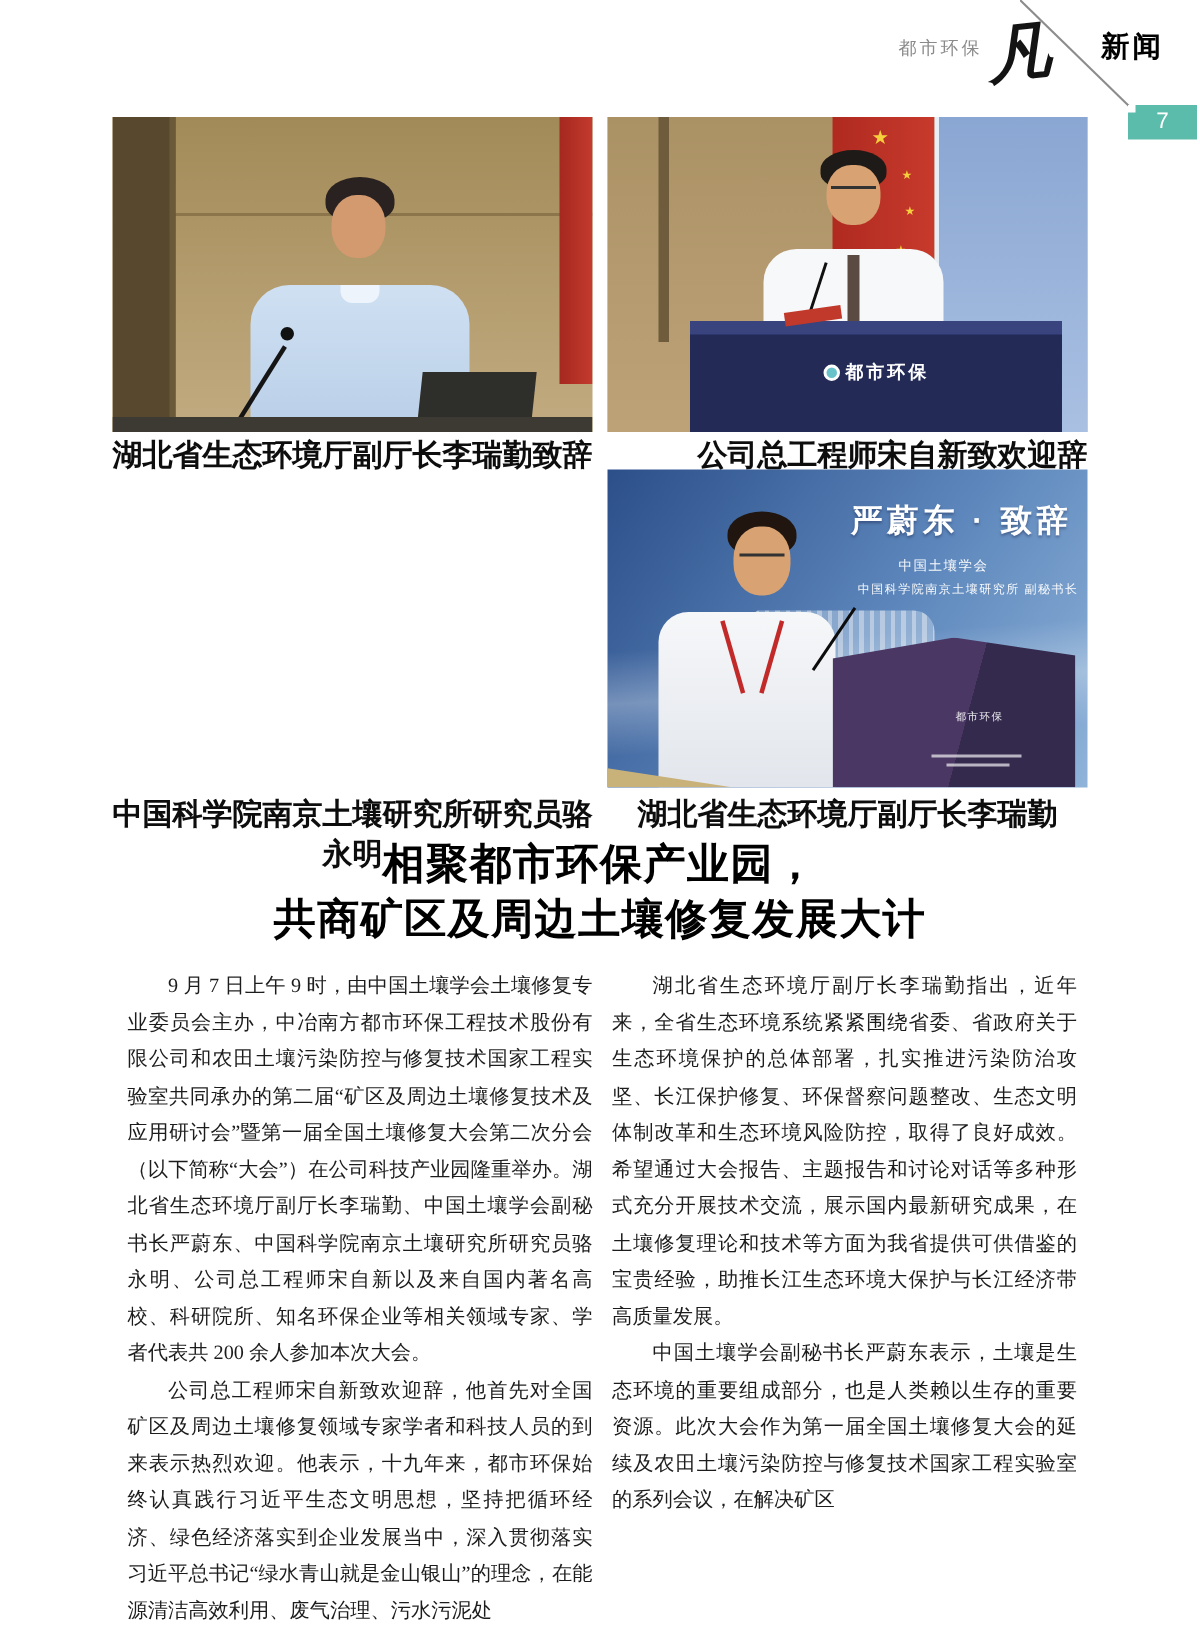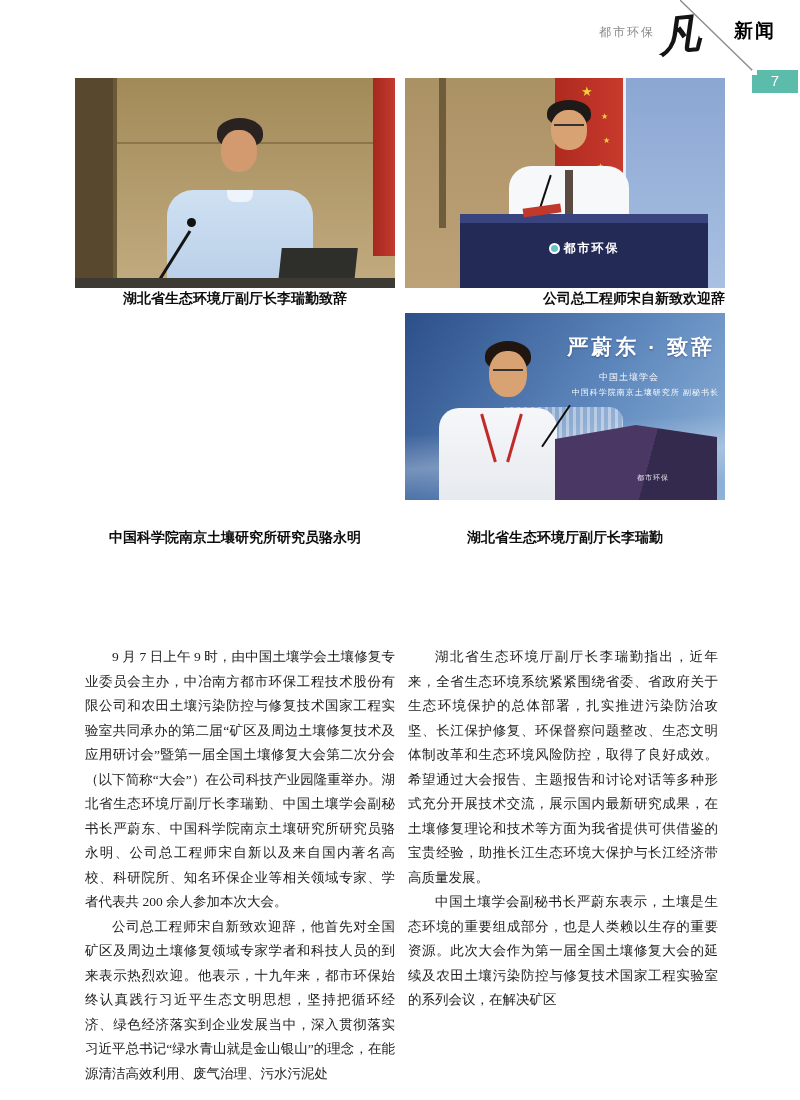--- a/index.html
+++ b/index.html
@@ -18,21 +18,21 @@
   .section-label { position:absolute; left:734px; top:18px; font-size:19px; font-weight:bold; color:#000; letter-spacing:2px; }
   .page-badge { position:absolute; left:752px; top:70px; width:46px; height:23px; background:#5cbcab; }
   .page-badge .num { position:absolute; left:0; right:0; top:2px; text-align:center; color:#fff; font-size:15px; }
   .page-badge .corner { position:absolute; left:0; top:0; width:5px; height:5px; background:#fff; }
 
   
   .photo { position:absolute; width:320px; overflow:hidden; background:#888; }
   .ph1 { left:75px;  top:78px;  height:210px; background:linear-gradient(180deg,#a28a58,#c2ab80); }
   .ph2 { left:405px; top:78px;  height:210px; background:#b59c6f; }
   .ph3 { left:75px;  top:313px; height:212px; background:linear-gradient(125deg,#2f5590,#5d87bc 55%,#8fb3d9); }
-  .ph4 { left:405px; top:313px; height:187px; background:linear-gradient(125deg,#2c4f8a,#5d87bc 55%,#8fb3d9); }
+  .ph4 { left:405px; top:313px; height:212px; background:linear-gradient(125deg,#2c4f8a,#5d87bc 55%,#8fb3d9); }
   .abs { position:absolute; }
 
   
   .ph1 .door { left:0; top:0; width:42px; height:210px; background:#57482e; border-right:4px solid #6a5a3a; }
   .ph1 .panel-line { left:42px; top:64px; width:278px; height:2px; background:rgba(80,60,30,.35); }
   .ph1 .flag { right:0; top:0; width:22px; height:178px; background:linear-gradient(90deg,#a5281f,#c43a2e); }
   .ph1 .hair { left:142px; top:40px; width:46px; height:30px; background:#2a2220; border-radius:50% 50% 40% 40%; }
   .ph1 .face { left:146px; top:52px; width:36px; height:42px; background:#d29a6e; border-radius:46%; }
   .ph1 .shirt { left:92px; top:112px; width:146px; height:98px; background:linear-gradient(180deg,#cfe0f2,#b9cfe8); border-radius:26px 26px 0 0; }
   .ph1 .collar { left:152px; top:112px; width:26px; height:12px; background:#eef4fb; border-radius:0 0 8px 8px; }
@@ -77,21 +77,21 @@
   .speaker-hair { position:absolute; background:#20160f; border-radius:50% 50% 42% 42%; }
   .speaker-face { position:absolute; background:#d8a273; border-radius:46%; }
   .speaker-glasses { position:absolute; height:2px; background:#333; }
   .lanyard-l,.lanyard-r { position:absolute; width:3px; background:#c22a2a; }
   .mic-thin { position:absolute; width:2px; background:#0c0c0c; }
   .floor-wedge { position:absolute; background:#c9b27a; }
   .fw3 { left:0; top:186px; width:72px; height:26px; clip-path:polygon(0 35%,100% 100%,0 100%); }
   .fw4 { left:0; top:196px; width:84px; height:16px; clip-path:polygon(0 20%,100% 100%,0 100%); }
 
   
-  .caption { position:absolute; width:320px; text-align:center; font-size:14px; font-weight:600; color:#0d0d0d; }
+  .caption { position:absolute; width:320px; text-align:center; font-size:20px; font-weight:600; color:#0d0d0d; }
 
   
   .art-title { position:absolute; left:0; top:557px; width:800px; text-align:center;
                font-size:28px; font-weight:bold; color:#000; line-height:37px; letter-spacing:1px; }
   .columns { position:absolute; left:85px; top:645px; width:633px; display:flex; gap:13px; }
   .col { width:310px; font-family:"Liberation Serif", serif; font-size:13.5px; line-height:24.5px;
          color:#1c1c1c; text-align:justify; }
   .col p.indent { text-indent:2em; }
 </style>
 </head>
@@ -165,20 +165,24 @@
     <div class="podium-p pp4"></div>
     <div class="podium-logo" style="left:232px; top:160px;">都市环保</div>
     <div class="podium-line" style="left:216px; top:190px; width:60px;"></div>
     <div class="podium-line" style="left:226px; top:196px; width:42px;"></div>
     <div class="floor-wedge fw4"></div>
   </div>
 
   <div class="caption" style="left:75px; top:529px;">中国科学院南京土壤研究所研究员骆永明</div>
   <div class="caption" style="left:405px; top:529px;">湖北省生态环境厅副厅长李瑞勤</div>
 
+  <div class="art-title">
+    <div>相聚都市环保产业园，</div>
+    <div>共商矿区及周边土壤修复发展大计</div>
+  </div>
 
   <div class="columns">
     <div class="col">
       <p class="indent">9 月 7 日上午 9 时，由中国土壤学会土壤修复专业委员会主办，中冶南方都市环保工程技术股份有限公司和农田土壤污染防控与修复技术国家工程实验室共同承办的第二届“矿区及周边土壤修复技术及应用研讨会”暨第一届全国土壤修复大会第二次分会（以下简称“大会”）在公司科技产业园隆重举办。湖北省生态环境厅副厅长李瑞勤、中国土壤学会副秘书长严蔚东、中国科学院南京土壤研究所研究员骆永明、公司总工程师宋自新以及来自国内著名高校、科研院所、知名环保企业等相关领域专家、学者代表共 200 余人参加本次大会。</p>
       <p class="indent">公司总工程师宋自新致欢迎辞，他首先对全国矿区及周边土壤修复领域专家学者和科技人员的到来表示热烈欢迎。他表示，十九年来，都市环保始终认真践行习近平生态文明思想，坚持把循环经济、绿色经济落实到企业发展当中，深入贯彻落实习近平总书记“绿水青山就是金山银山”的理念，在能源清洁高效利用、废气治理、污水污泥处</p>
     </div>
     <div class="col">
       <p class="indent">湖北省生态环境厅副厅长李瑞勤指出，近年来，全省生态环境系统紧紧围绕省委、省政府关于生态环境保护的总体部署，扎实推进污染防治攻坚、长江保护修复、环保督察问题整改、生态文明体制改革和生态环境风险防控，取得了良好成效。希望通过大会报告、主题报告和讨论对话等多种形式充分开展技术交流，展示国内最新研究成果，在土壤修复理论和技术等方面为我省提供可供借鉴的宝贵经验，助推长江生态环境大保护与长江经济带高质量发展。</p>
       <p class="indent">中国土壤学会副秘书长严蔚东表示，土壤是生态环境的重要组成部分，也是人类赖以生存的重要资源。此次大会作为第一届全国土壤修复大会的延续及农田土壤污染防控与修复技术国家工程实验室的系列会议，在解决矿区</p>
     </div>

